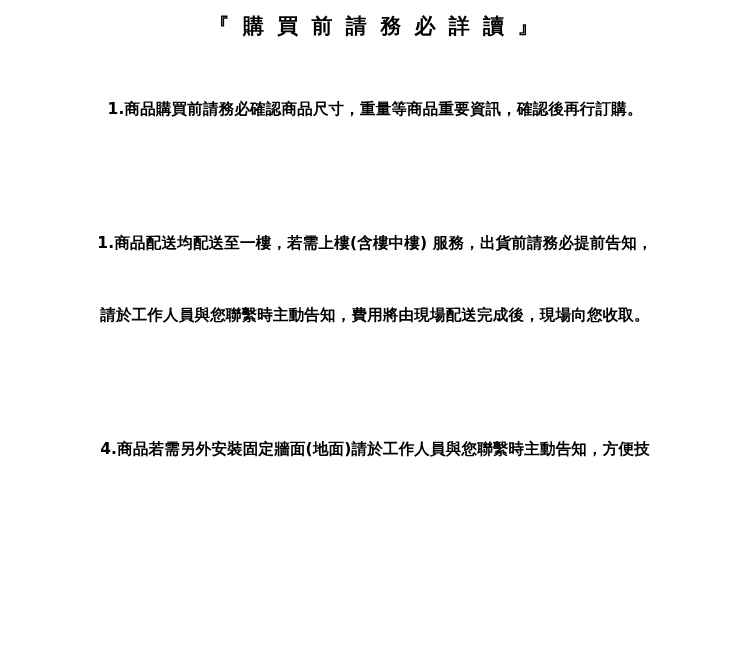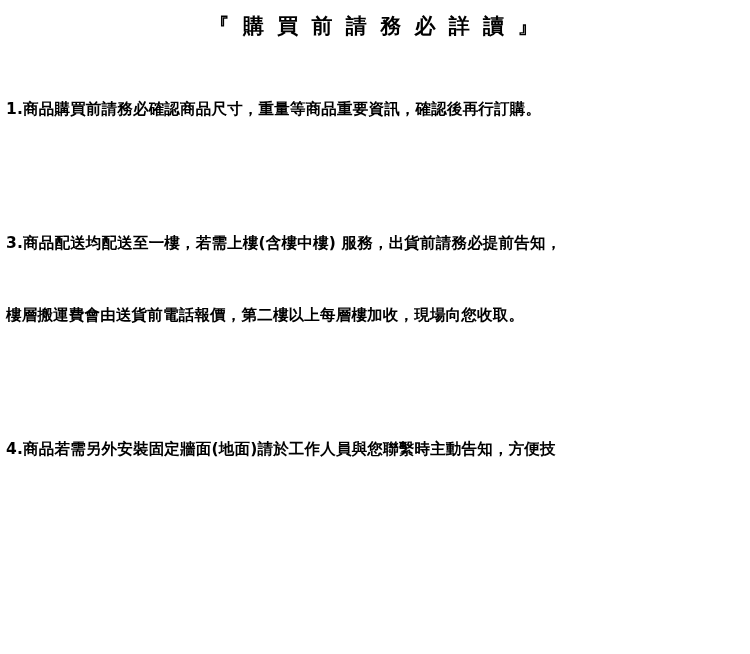--- a/index.html
+++ b/index.html
@@ -33,34 +33,35 @@
     font-size: 15.5px;
     line-height: 1.55;
     margin: 0 0 14px 0;
     font-weight: bold;
     letter-spacing: 0.2px;
     white-space: pre-wrap;
   }
   .clause-line {
     display: block;
     white-space: pre;
+    text-align: center;
   }
 </style>
 </head>
 <body>
 
 <div class="page">
   <div class="doc-title">『 購 買 前 請 務 必 詳 讀 』</div>
   <div class="clauses">
     <p class="clause">
       <span class="clause-line">1.商品購買前請務必確認商品尺寸，重量等商品重要資訊，確認後再行訂購。</span>
     </p>
     <p class="clause">
-      <span class="clause-line">3.商品配送均配送至一樓，若需上樓(含樓中樓) 服務，出貨前請務必提前告知，</span>
-      <span class="clause-line">樓層搬運費會由送貨前電話報價，第二樓以上每層樓加收，現場向您收取。</span>
+      <span class="clause-line">1.商品配送均配送至一樓，若需上樓(含樓中樓) 服務，出貨前請務必提前告知，</span>
+      <span class="clause-line">請於工作人員與您聯繫時主動告知，費用將由現場配送完成後，現場向您收取。</span>
     </p>
     <p class="clause">
       <span class="clause-line">4.商品若需另外安裝固定牆面(地面)請於工作人員與您聯繫時主動告知，方便技</span>
       
     </p>
 
   </div>
 </div>
 
 </body></html>

